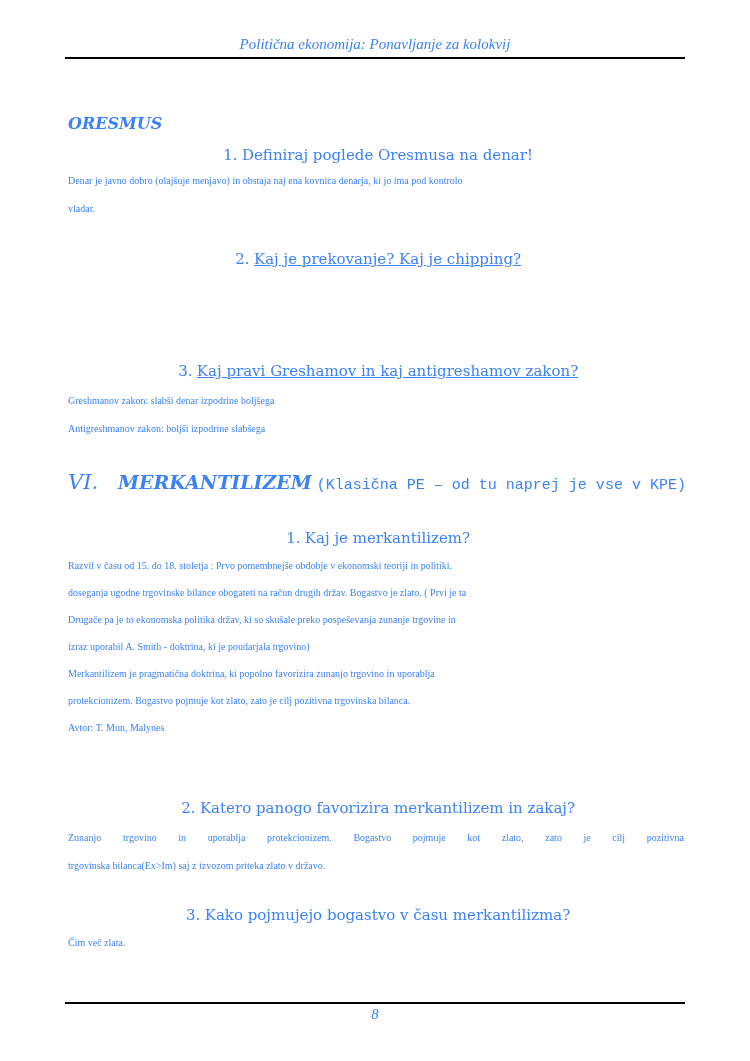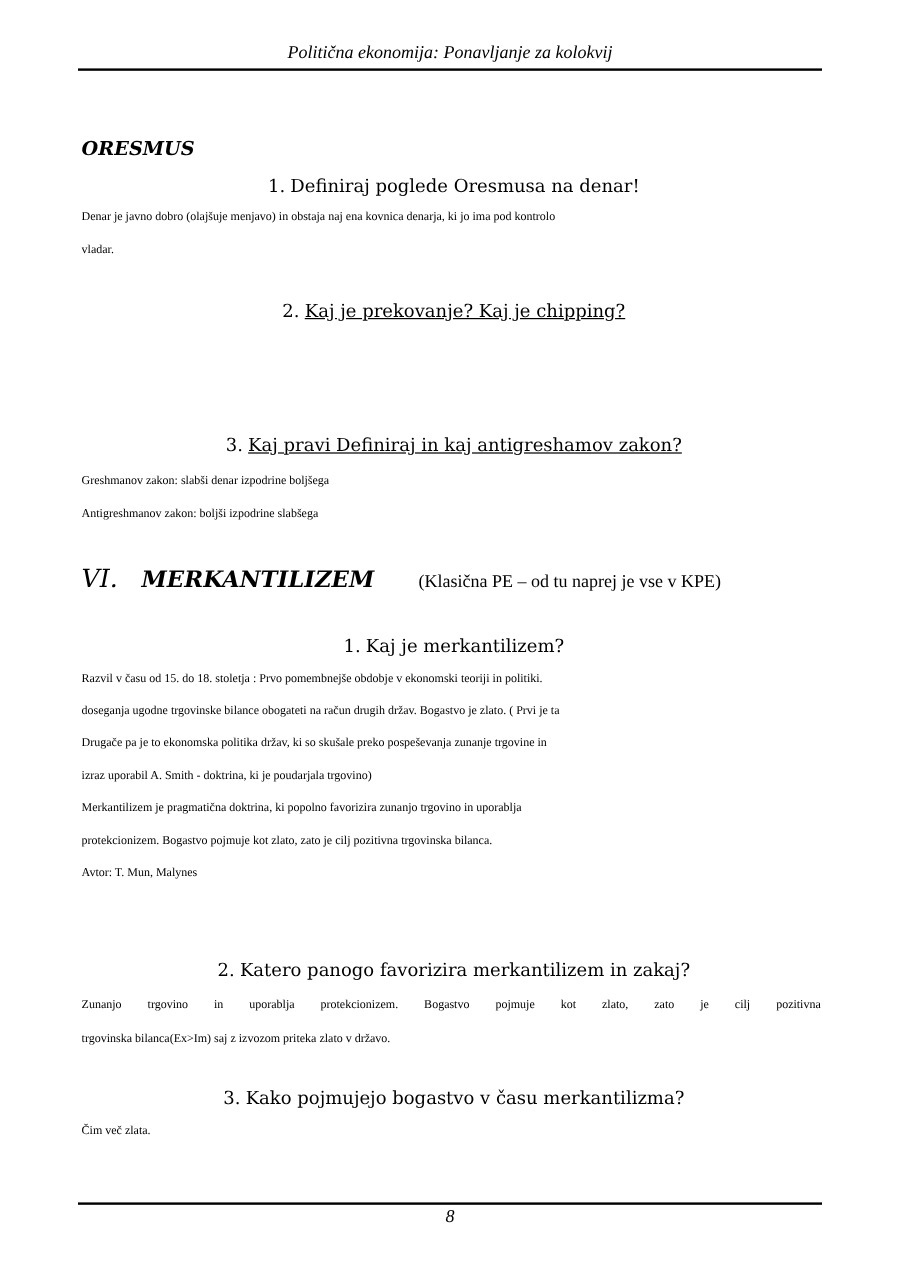--- a/index.html
+++ b/index.html
@@ -1,21 +1,21 @@
 <!DOCTYPE html>
 <html><head>
 <meta charset="utf-8">
 <style>
   html, body { margin: 0; padding: 0; background: #ffffff; }
   .page {
     position: relative;
     width: 750px;
     height: 1061px;
     background: #ffffff;
-    color: #000000;
+    color: #3b82f6;
     font-family: "Liberation Serif", serif;
     overflow: hidden;
   }
   .abs { position: absolute; left: 68px; width: 616px; }
   .full { position: absolute; left: 0; width: 750px; }
 
   .header-title {
     top: 34px;
     text-align: center;
     font-style: italic;
@@ -77,23 +77,22 @@
     font-size: 21px;
   }
   .vi-title {
     font-family: "DejaVu Serif", serif;
     font-weight: bold;
     font-style: italic;
     font-size: 19px;
     margin-right: 5px;
   }
   .vi-sub {
-    font-family: Liberation Serif, serif;
+    font-family: Liberation Mono, monospace;
     font-size: 15px;
-    margin-left: 32px;
   }
 </style>
 </head>
 <body>
 
 <div class="page">
 
   <div class="full header-title">Politična ekonomija: Ponavljanje za kolokvij</div>
   <div class="rule header-rule"></div>
 
@@ -105,21 +104,21 @@
   <div class="abs body-text" style="top:167px">
       <div class="text-line">Denar je javno dobro (olajšuje menjavo) in obstaja naj ena kovnica denarja, ki jo ima pod kontrolo</div>
       <div class="text-line">vladar.</div>
     </div>
 
   <div class="abs question" style="top:245px">
     <span class="qnum">2.</span><span class="u">Kaj je prekovanje? Kaj je chipping?</span>
   </div>
 
   <div class="abs question" style="top:357px">
-    <span class="qnum">3.</span><span class="u">Kaj pravi Definiraj in kaj antigreshamov zakon?</span>
+    <span class="qnum">3.</span><span class="u">Kaj pravi Greshamov in kaj antigreshamov zakon?</span>
   </div>
   <div class="abs body-text" style="top:387px">
       <div class="text-line">Greshmanov zakon: slabši denar izpodrine boljšega</div>
       <div class="text-line">Antigreshmanov zakon: boljši izpodrine slabšega</div>
     </div>
 
   <div class="abs vi-heading" style="top:468px">
     <span class="vi-num">VI.</span><span class="vi-title">MERKANTILIZEM</span><span class="vi-sub">(Klasična PE – od tu naprej je vse v KPE)</span>
   </div>
 

